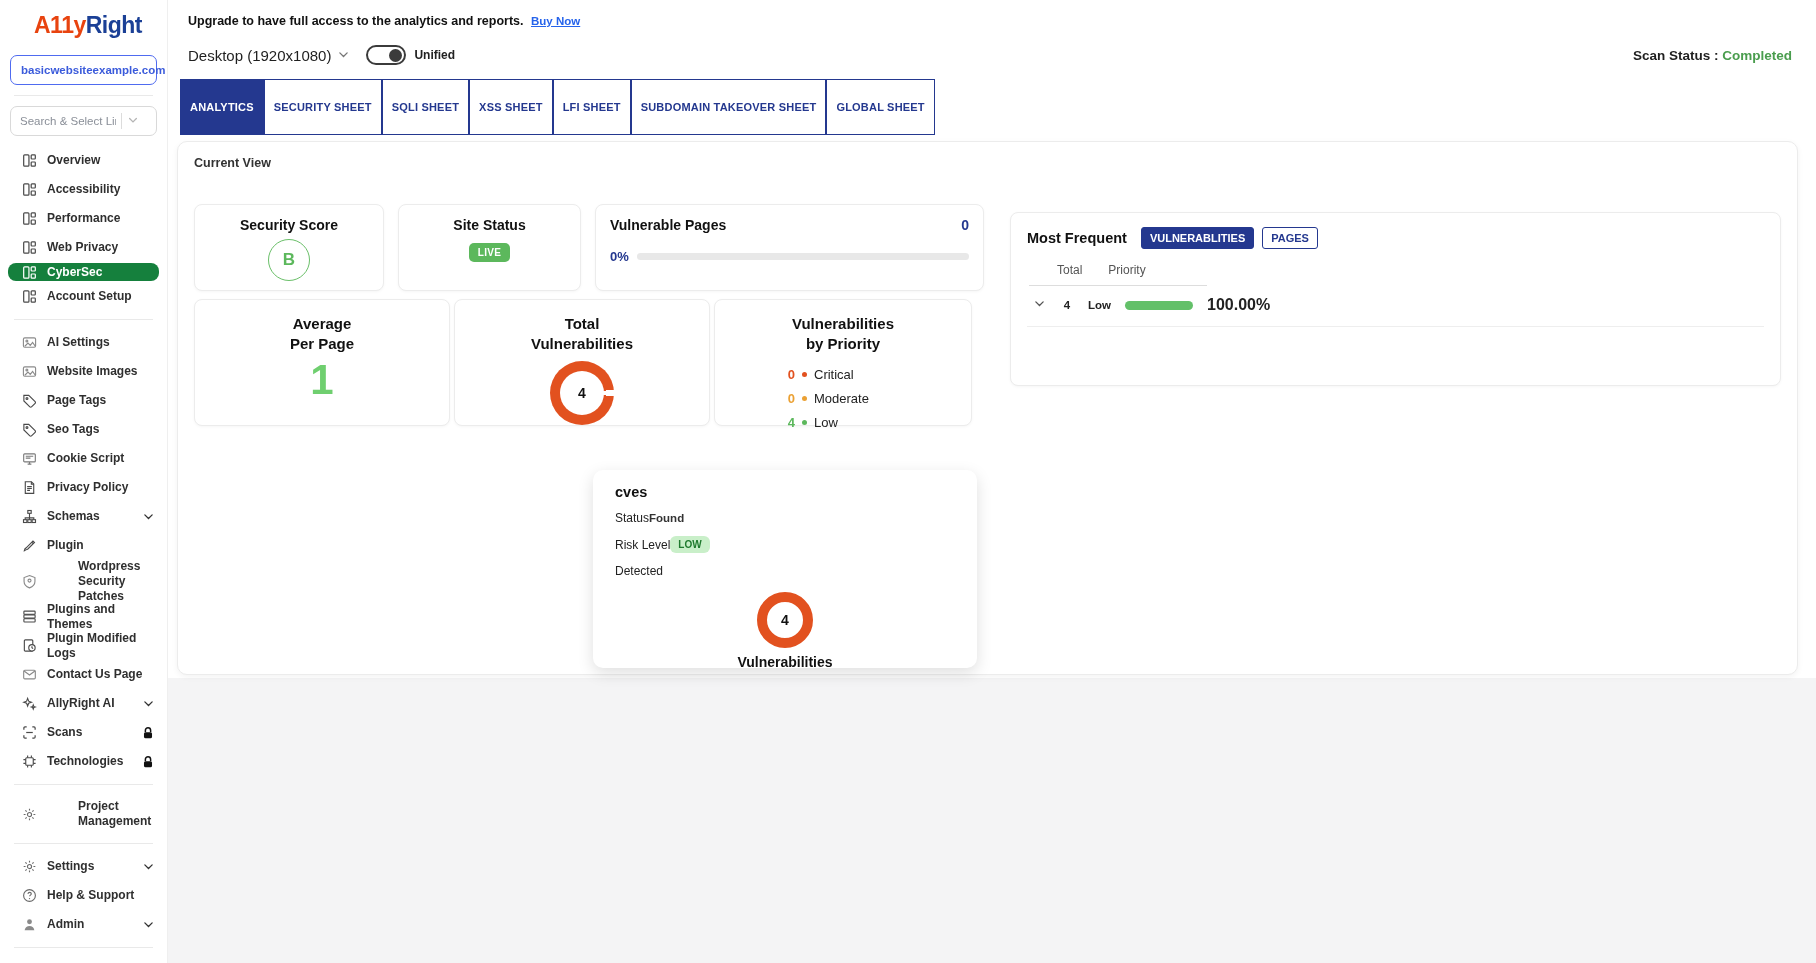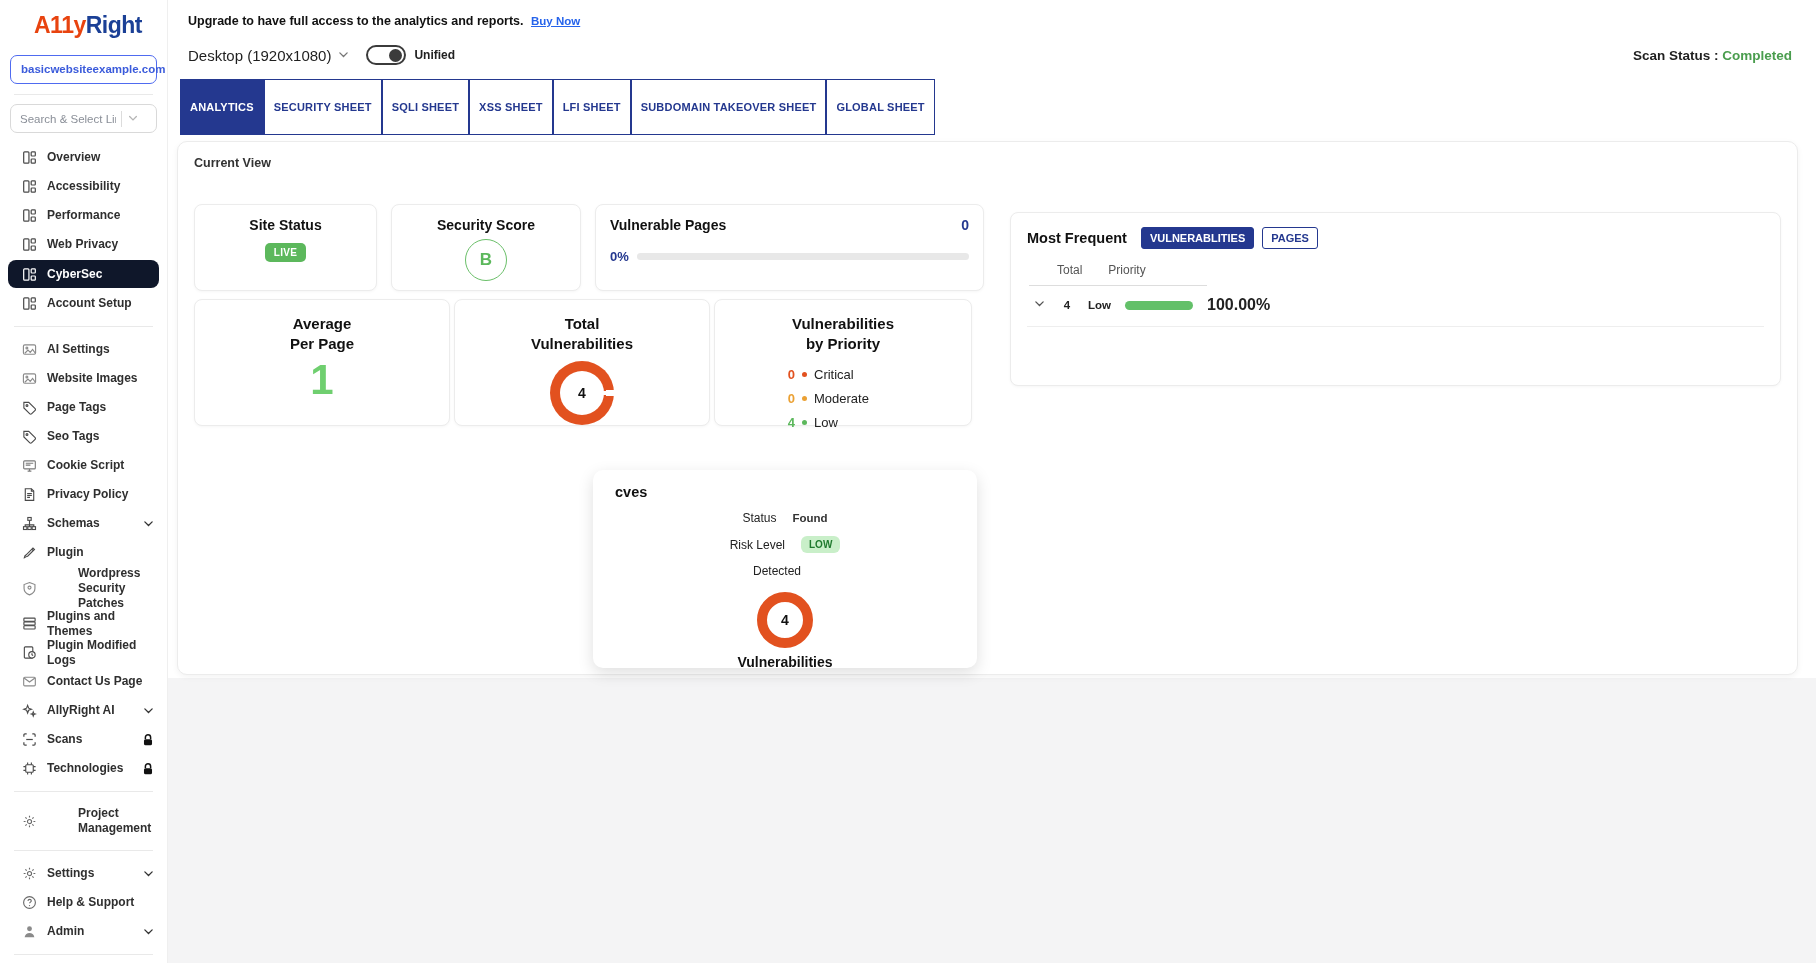--- a/index.html
+++ b/index.html
@@ -23,21 +23,21 @@
   .search-select input { border:none; outline:none; width:96px; font-size:11.5px; color:#555;
     font-family:"Liberation Sans", sans-serif; }
   .search-select input::placeholder { color:#8a8f98; }
   .search-select .sep { width:1px; height:16px; background:#dcdcdc; margin:0 5px; }
   nav { margin-top:10px; flex:1; }
   .nav-item { display:flex; align-items:center; gap:10px; height:29px; padding:0 12px 0 22px;
     font-size:12px; font-weight:600; color:#2f2f2f; cursor:pointer; }
   .nav-item.two-line { height:42px;gap:41px; }
   .nav-item .label { flex:1; line-height:1.25; }
   .nav-item svg { flex:0 0 auto; }
-  .nav-item.active { background:#0f172a; color:#fff; border-radius:8px; margin:1px 8px; padding-left:14px; height:28px; }
+  .nav-item.active { background:#15803d; color:#fff; border-radius:8px; margin:1px 8px; padding-left:14px; height:18px; }
   .nav-item.active svg * { stroke:#fff; }
   .tail { margin-left:auto; display:flex; align-items:center; }
 
   
   .main { flex:1; display:flex; flex-direction:column; background:#fff; position:relative; }
   .upgrade-row { margin:14px 0 0 20px; font-size:12.5px; font-weight:700; color:#111; }
   .upgrade-row a { font-size:11.5px; font-weight:600; color:#2563eb; text-decoration:underline; cursor:pointer; margin-left:4px; }
   .controls-row { margin:17px 24px 0 20px; display:flex; align-items:center; }
   .viewport { font-size:15px; color:#1f1f1f; display:flex; align-items:center; gap:6px; cursor:pointer; }
   .toggle { width:40px; height:20px; border:2px solid #3b3b3b; border-radius:11px; margin-left:16px;
@@ -106,21 +106,21 @@
   .mf-row { display:flex; align-items:center; margin:10px 0 0 6px; gap:14px; }
   .mf-total { font-size:11.5px; font-weight:700; color:#222; width:14px; text-align:center; }
   .mf-priority { font-size:11.5px; font-weight:700; color:#222; }
   .mf-bar { width:68px; height:9px; border-radius:5px; background:#63c069; }
   .mf-pct { font-size:16px; font-weight:700; color:#222; }
   .mf-row-divider { height:1px; background:#eee; margin-top:12px; }
 
   .c-cves { position:absolute; left:415px; top:328px; width:384px; height:198px; background:#fff;
     border-radius:10px; box-shadow:0 5px 16px rgba(0,0,0,0.13); padding:14px 22px; }
   .cves-title { font-size:14.5px; font-weight:700; color:#111; }
-  .cves-row { display:flex; justify-content:center; align-items:center; margin-top:11px;gap:16px; }
+  .cves-row { display:flex; justify-content:flex-start; align-items:center; margin-top:11px; }
   .cves-label { font-size:12px; color:#222; }
   .cves-val { font-size:11.5px; font-weight:700; color:#333; }
   .low-badge { background:#c9efc9; color:#1f7a2e; font-size:10px; font-weight:700;
     padding:3px 8px; border-radius:6px; }
   .cves-donut { width:56px; height:56px; border:10px solid #e2511f; border-radius:50%;
     margin:14px auto 0; display:flex; align-items:center; justify-content:center;
     font-size:14px; font-weight:700; color:#111; }
   .cves-caption { text-align:center; font-size:14px; font-weight:700; color:#111; margin-top:6px; }
 
   .bottom-space { flex:1; background:#f4f4f5; margin-top:3px; }
@@ -479,29 +479,29 @@
       <div class="tab">SUBDOMAIN TAKEOVER SHEET</div>
       <div class="tab">GLOBAL SHEET</div>
     </div>
 
     <div class="panel">
       <div class="panel-title">Current View</div>
 
       <div class="cards-grid">
         <div class="left-col">
           <div class="row1">
-            <div class="card c-status">
-              <div class="c-title">Site Status</div>
-              <span class="live-badge">LIVE</span>
-            </div>
             <div class="card c-score">
               <div class="c-title">Security Score</div>
               <div class="grade-circle">
                   <span>B</span>
                 </div>
+            </div>
+            <div class="card c-status">
+              <div class="c-title">Site Status</div>
+              <span class="live-badge">LIVE</span>
             </div>
             <div class="card c-vpages">
               <div class="vp-top">
                 <div class="c-title">Vulnerable Pages</div>
                 <div class="vp-count">0</div>
               </div>
               <div class="vp-bar-row">
                 <span class="vp-pct">0%</span>
                 <div class="vp-track"></div>
               </div>

